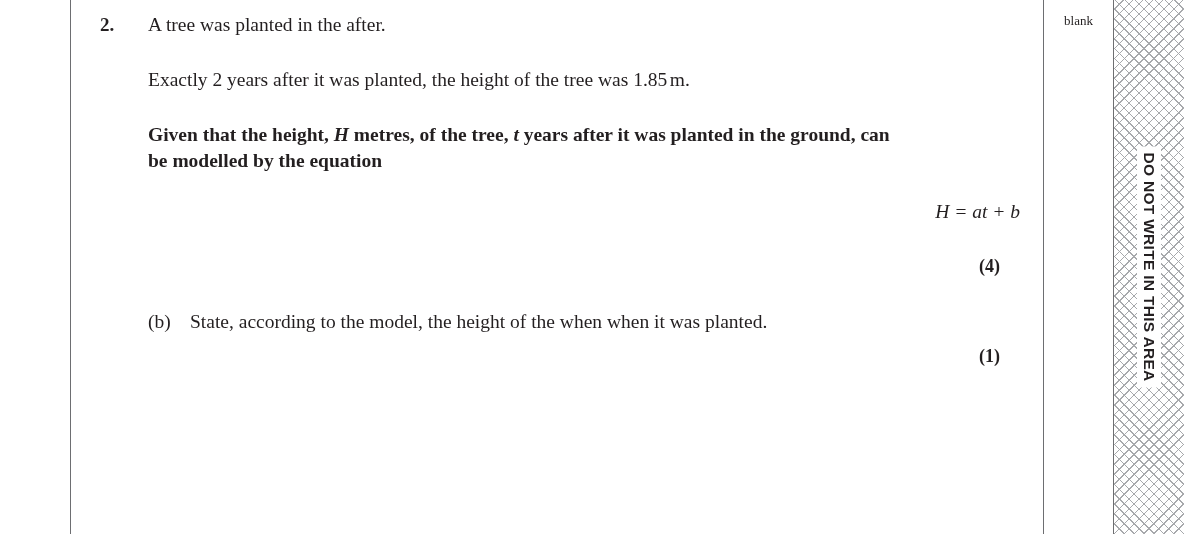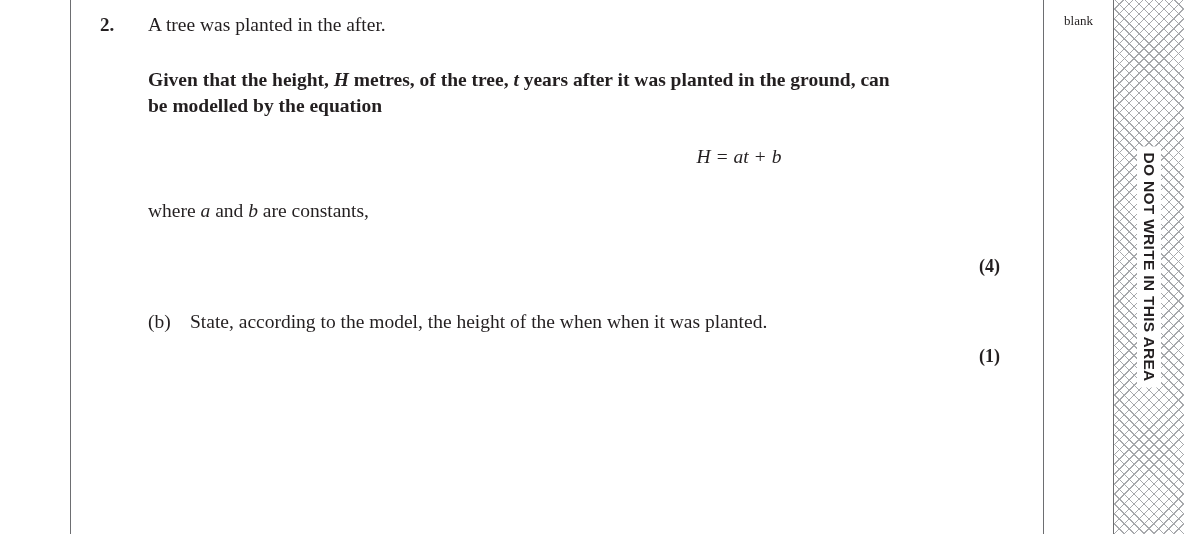--- a/index.html
+++ b/index.html
@@ -110,21 +110,21 @@
   }
   .para {
     margin: 0 0 29px 0;
   }
   .para.two-line {
     margin-bottom: 25px;
     font-weight: bold;
   }
   .equation {
     margin: 0 0 28px 0;
-    text-align: center;
+    text-align: right;
     padding-left: 310px;
     font-size: 19.5px;
     line-height: 26px;
   }
   .sub-part {
     position: relative;
     margin: 0 0 2px 0;
     padding-left: 0;
   }
   .sub-part .label {
@@ -161,30 +161,30 @@
 <div class="hatch-col">
   <div class="hatch-text">DO NOT WRITE IN THIS AREA</div>
 </div>
 
 <div class="question">
   <div class="q-number">2.</div>
   <div class="q-body">
 
     <p class="para">A tree was planted in the after.</p>
 
+    <p class="para">Exactly 2 years after it was planted, the height of the tree was 1.85<span class="nbsp-thin"></span>m.</p>
 
 
     <p class="para two-line">
       <span>Given that the height, <i>H</i> metres, of the tree, <i>t</i> years after it was planted in the ground, can</span><br>
       <span>be modelled by the equation</span>
     </p>
 
     <p class="equation ital">H = at + b</p>
 
-    <p class="para">where <i>a</i> and <i>b</i> are constants,</p>
 
     <div class="marks">(4)</div>
 
     <div class="sub-part">
       <span class="label">(b)</span><span>State, according to the model, the height of the when when it was planted.</span>
     </div>
     <div class="marks">(1)</div>
 
   </div>
 </div>

